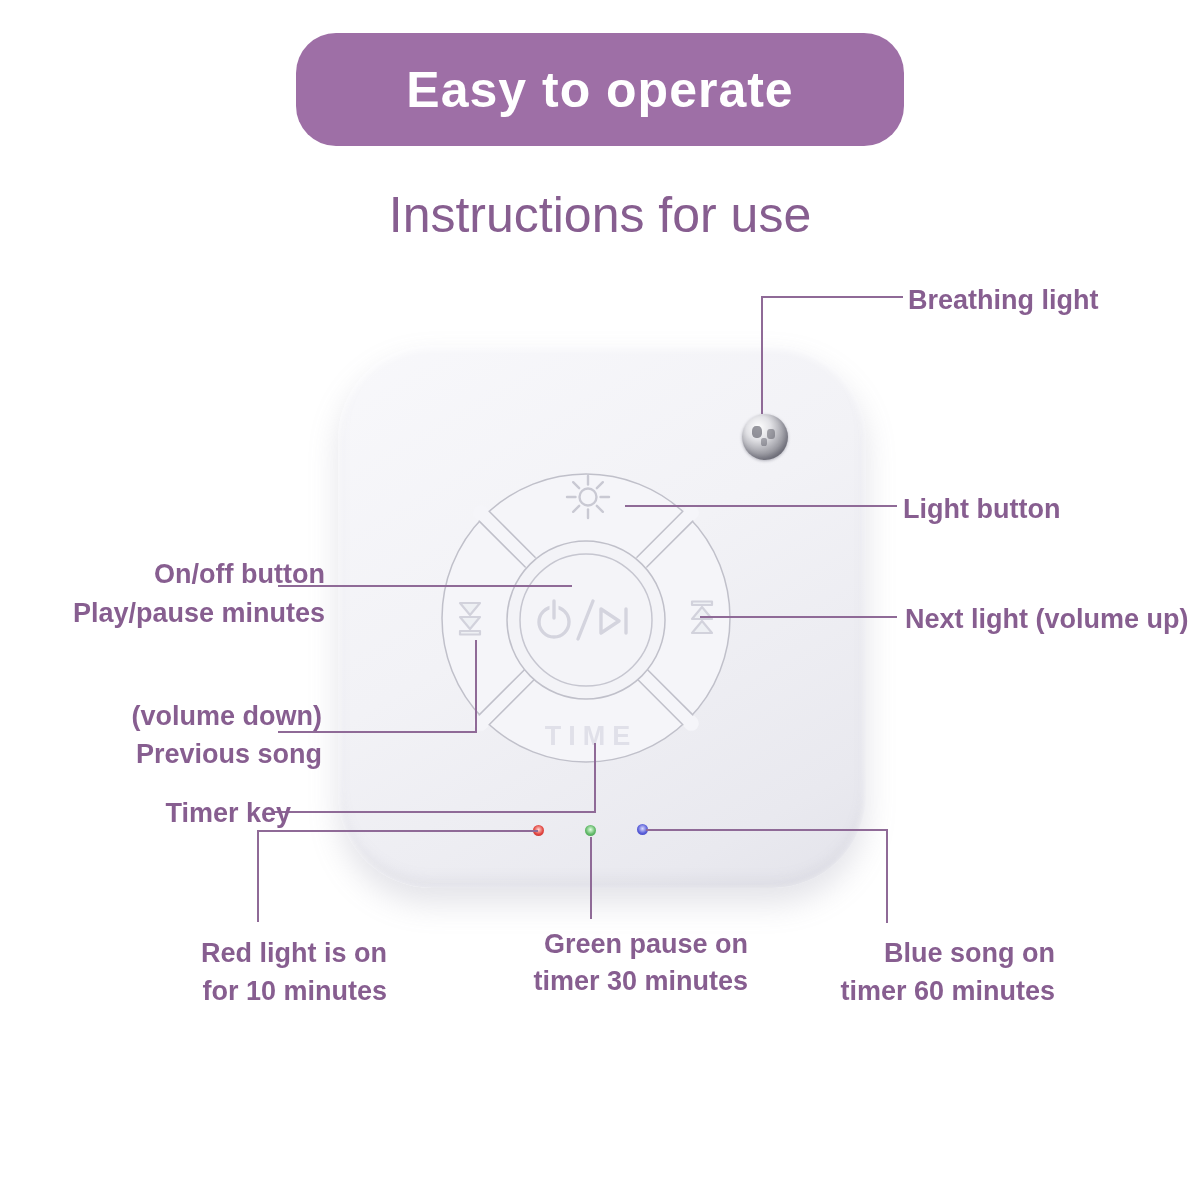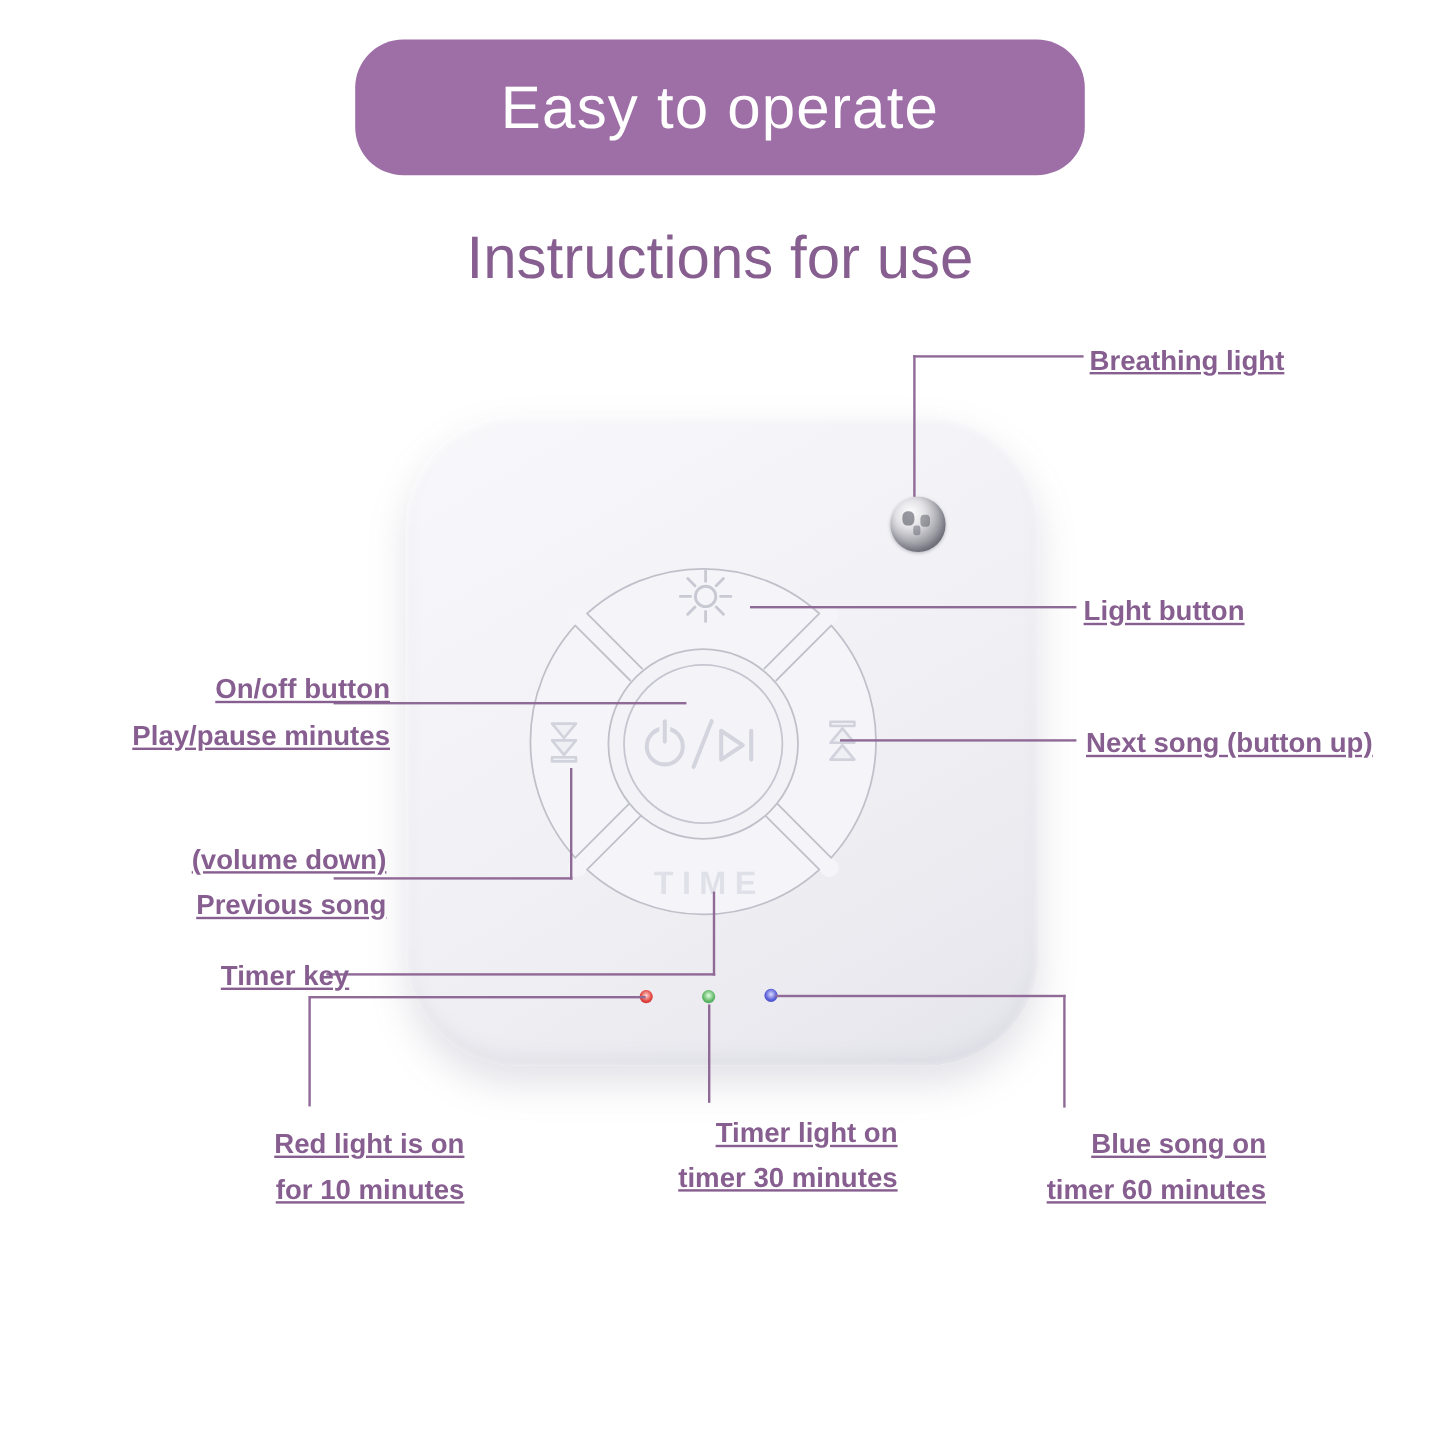--- a/index.html
+++ b/index.html
@@ -3,21 +3,21 @@
 <meta charset="utf-8">
 <style>
   html,body{margin:0;padding:0;background:#ffffff;}
   #stage{position:relative;width:1200px;height:1200px;background:#ffffff;overflow:hidden;
          font-family:"Liberation Sans",sans-serif;}
 
   
   .banner{position:absolute;left:296px;top:33px;width:608px;height:113px;
           background:var(--banner,#9e6fa6);border-radius:40px;
           display:flex;align-items:center;justify-content:center;}
-  .banner-title{color:#ffffff;font-size:50px;font-weight:400;letter-spacing:1px;}
+  .banner-title{color:#ffffff;font-size:50px;font-weight:700;letter-spacing:1px;}
   .subtitle{position:absolute;left:0;top:186px;width:1200px;text-align:center;
             color:var(--label,#875e90);font-size:50px;font-weight:400;}
 
   
   .device{position:absolute;left:338px;top:345px;width:528px;height:543px;border-radius:94px;
           background:linear-gradient(150deg,#f8f8fb 0%,#f2f2f6 45%,#e9e9ef 85%,#e3e3ea 100%);
           box-shadow:0 16px 30px rgba(130,130,155,.22), inset 0 3px 8px #ffffff,
                      inset 0 -8px 14px rgba(140,140,160,.10);}
   .pad{position:absolute;left:436px;top:468px;width:300px;height:300px;}
   .breathing{position:absolute;left:742px;top:414px;width:46px;height:46px;border-radius:50%;
@@ -29,21 +29,21 @@
   
   .led{position:absolute;width:11px;height:11px;border-radius:50%;}
   .led-red{left:533px;top:825px;background:radial-gradient(circle at 50% 42%,#ffd9d6 0%,var(--led_red,#e2453f) 55%,#b92f33 100%);}
   .led-green{left:585px;top:825px;background:radial-gradient(circle at 50% 42%,#e2ffe2 0%,var(--led_green,#62b969) 55%,#3f9a4c 100%);}
   .led-blue{left:637px;top:824px;background:radial-gradient(circle at 50% 42%,#dcdcff 0%,var(--led_blue,#5a5fd9) 55%,#3c40b8 100%);}
 
   
   .line{position:absolute;background:var(--line,#8f6a97);}
 
   
-  .lbl{position:absolute;color:var(--label,#875e90);font-size:23px;font-weight:600;line-height:38px;text-decoration:underline;}
+  .lbl{position:absolute;color:var(--label,#875e90);font-size:27px;font-weight:600;line-height:38px;}
   .lbl.center{text-align:right;}
 </style>
 </head>
 <body>
 
 <div id="stage">
 
   <div class="banner">
     <div class="banner-title">Easy to operate</div>
   </div>
@@ -139,36 +139,36 @@
   <div class="line" style="left:886px;top:829px;width:2px;height:94px;"></div>
 
   <div class="lbl" style="left:908px;top:281px;">Breathing light</div>
   <div class="lbl" style="left:903px;top:490px;">Light button</div>
 
   <div class="lbl center" style="left:25px;top:555px;width:300px;line-height:39px;">
     <div>On/off button</div>
     <div>Play/pause minutes</div>
   </div>
 
-  <div class="lbl" style="left:905px;top:600px;">Next song (button up)</div>
+  <div class="lbl" style="left:905px;top:600px;">Next light (volume up)</div>
 
   <div class="lbl center" style="left:22px;top:697px;width:300px;">
     <div>(volume down)</div>
     <div>Previous song</div>
   </div>
 
   <div class="lbl center" style="left:91px;top:794px;width:200px;">Timer key</div>
 
   <div class="lbl center" style="left:87px;top:934px;width:300px;">
     <div>Red light is on</div>
     <div>for 10 minutes</div>
   </div>
 
   <div class="lbl center" style="left:448px;top:926px;width:300px;line-height:37px;">
-    <div>Timer light on</div>
+    <div>Green pause on</div>
     <div>timer 30 minutes</div>
   </div>
 
   <div class="lbl center" style="left:755px;top:934px;width:300px;">
     <div>Blue song on</div>
     <div>timer 60 minutes</div>
   </div>
 
 </div>
 

